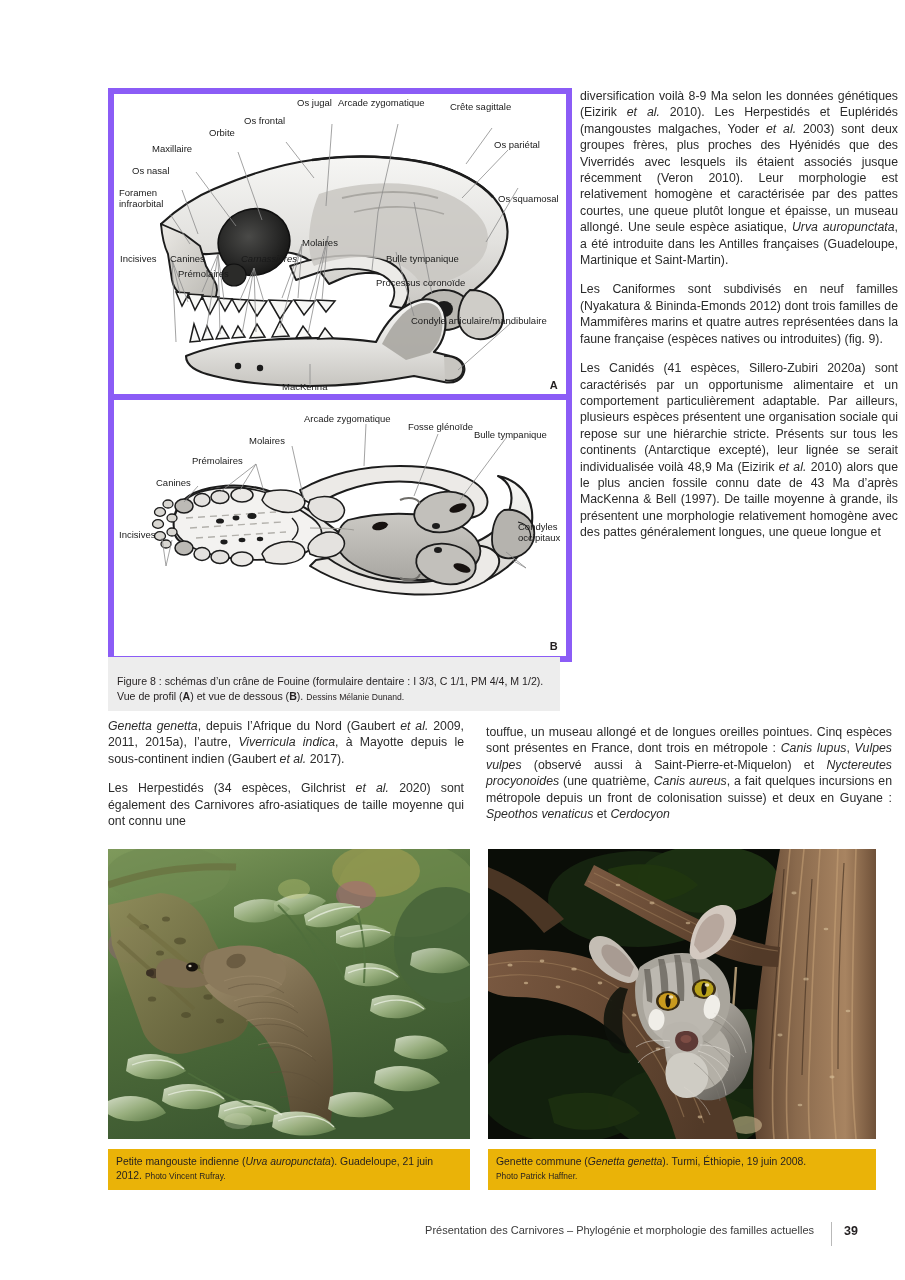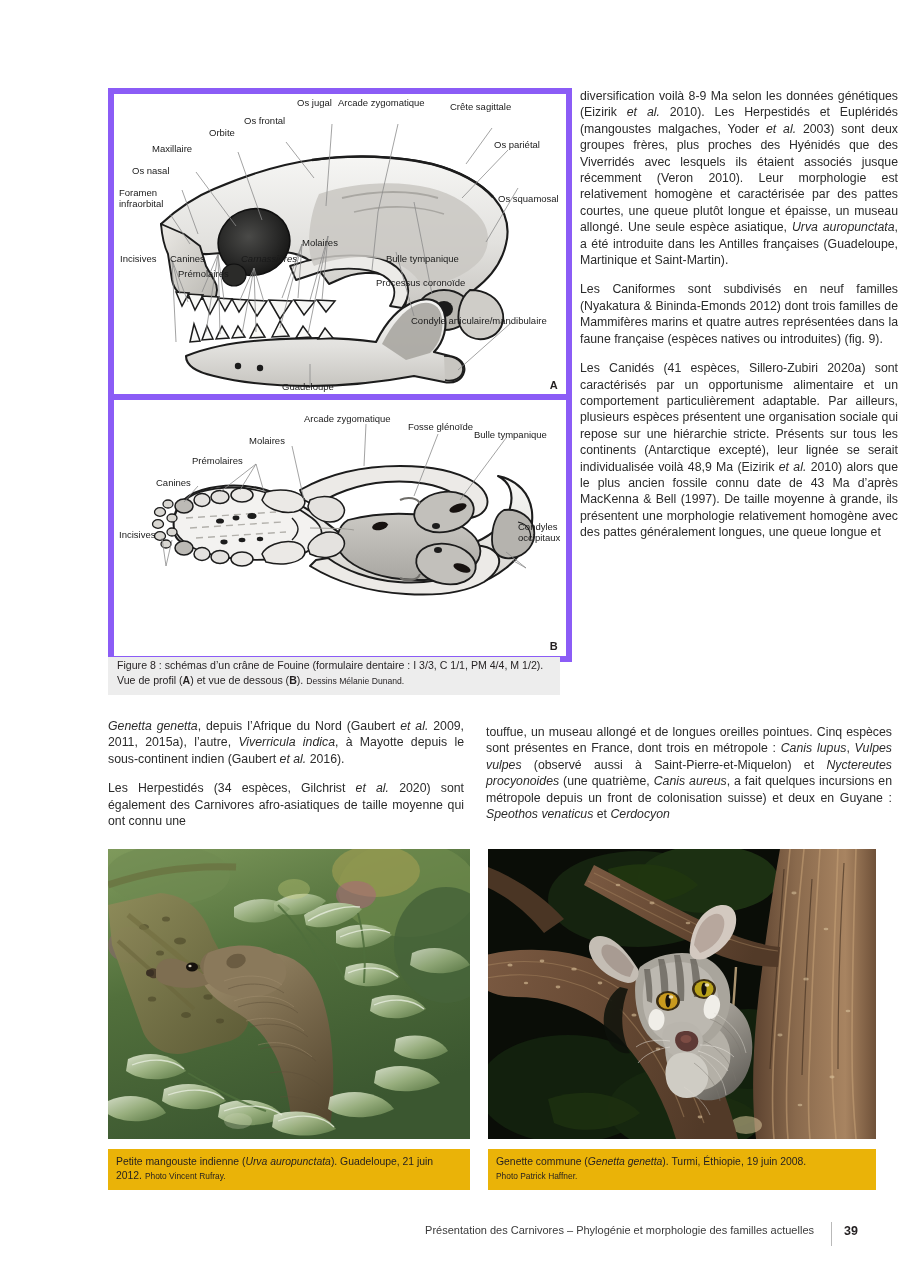--- a/index.html
+++ b/index.html
@@ -57,21 +57,21 @@
   .skull-svg { position: absolute; left: 0; top: 0; }
 
   
   #fig-caption {
     position: absolute;
     left: 108px;
     top: 657px;
     width: 452px;
     box-sizing: border-box;
     background: #ededed;
-    padding: 1px 9px 8px 9px;
+    padding: 17px 9px 8px 9px;
     font-size: 10.6px;
     line-height: 1.38;
     color: #231f20;
   }
   #fig-caption .credit { font-size: 8.6px; }
   #fig-caption b { font-weight: bold; }
 
   
   .col-text {
     position: absolute;
@@ -289,21 +289,21 @@
     <div class="fig-label" style="left:380px; top:46px;">Os pariétal</div>
     <div class="fig-label" style="left:384px; top:100px;">Os squamosal</div>
     <div class="fig-label" style="left:6px;   top:160px;">Incisives</div>
     <div class="fig-label" style="left:56px;  top:160px;">Canines</div>
     <div class="fig-label" style="left:64px;  top:175px;">Prémolaires</div>
     <div class="fig-label ital" style="left:127px; top:160px;">Carnassières</div>
     <div class="fig-label" style="left:188px; top:144px;">Molaires</div>
     <div class="fig-label" style="left:272px; top:160px;">Bulle tympanique</div>
     <div class="fig-label" style="left:262px; top:184px;">Processus coronoïde</div>
     <div class="fig-label" style="left:297px; top:222px;">Condyle articulaire/mandibulaire</div>
-    <div class="fig-label" style="left:168px; top:288px;">Guadeloupe</div>
+    <div class="fig-label" style="left:168px; top:288px;">MacKenna</div>
 
     <div class="fig-letter">A</div>
   </div>
 
   <div class="fig-panel" id="figB">
 
     <svg class="skull-svg" width="452" height="256" viewBox="0 0 452 256">
       <defs>
         <linearGradient id="vA" x1="0" y1="0" x2="0" y2="1">
           <stop offset="0%" stop-color="#f7f7f5"></stop>
@@ -444,21 +444,21 @@
 
   <div class="col-text" id="right-col">
     <p><span>diversification voilà 8-9 Ma selon les données génétiques (Eizirik </span><i>et al.</i><span> 2010). Les Herpestidés et Eupléridés (mangoustes malgaches, Yoder </span><i>et al.</i><span> 2003) sont deux groupes frères, plus proches des Hyénidés que des Viverridés avec lesquels ils étaient associés jusque récemment (Veron 2010). Leur morphologie est relativement homogène et caractérisée par des pattes courtes, une queue plutôt longue et épaisse, un museau allongé. Une seule espèce asiatique, </span><i>Urva auropunctata</i><span>, a été introduite dans les Antilles françaises (Guadeloupe, Martinique et Saint-Martin).</span></p>
 
     <p><span>Les Caniformes sont subdivisés en neuf familles (Nyakatura &amp; Bininda-Emonds 2012) dont trois familles de Mammifères marins et quatre autres représentées dans la faune française (espèces natives ou introduites) (fig. 9).</span></p>
 
     <p><span>Les Canidés (41 espèces, Sillero-Zubiri 2020a) sont caractérisés par un opportunisme alimentaire et un comportement particulièrement adaptable. Par ailleurs, plusieurs espèces présentent une organisation sociale qui repose sur une hiérarchie stricte. Présents sur tous les continents (Antarctique excepté), leur lignée se serait individualisée voilà 48,9 Ma (Eizirik </span><i>et al.</i><span> 2010) alors que le plus ancien fossile connu date de 43 Ma d’après MacKenna &amp; Bell (1997). De taille moyenne à grande, ils présentent une morphologie relativement homogène avec des pattes généralement longues, une queue longue et</span></p>
   </div>
 
   <div class="col-text" id="left-lower">
-    <p><i>Genetta genetta</i><span>, depuis l’Afrique du Nord (Gaubert </span><i>et al.</i><span> 2009, 2011, 2015a), l’autre, </span><i>Viverricula indica</i><span>, à Mayotte depuis le sous-continent indien (Gaubert </span><i>et al.</i><span> 2016).</span></p>
+    <p><i>Genetta genetta</i><span>, depuis l’Afrique du Nord (Gaubert </span><i>et al.</i><span> 2009, 2011, 2015a), l’autre, </span><i>Viverricula indica</i><span>, à Mayotte depuis le sous-continent indien (Gaubert </span><i>et al.</i><span> 2017).</span></p>
 
     <p><span>Les Herpestidés (34 espèces, Gilchrist </span><i>et al.</i><span> 2020) sont également des Carnivores afro-asiatiques de taille moyenne qui ont connu une</span></p>
   </div>
 
   <div class="col-text" id="right-lower">
     <p><span>touffue, un museau allongé et de longues oreilles pointues. Cinq espèces sont présentes en France, dont trois en métropole : </span><i>Canis lupus</i><span>, </span><i>Vulpes vulpes</i><span> (observé aussi à Saint-Pierre-et-Miquelon) et </span><i>Nyctereutes procyonoides</i><span> (une quatrième, </span><i>Canis aureus</i><span>, a fait quelques incursions en métropole depuis un front de colonisation suisse) et deux en Guyane : </span><i>Speothos venaticus</i><span> et </span><i>Cerdocyon</i></p>
   </div>
 
   <div class="photo-frame" id="photo-left">
     <svg width="362" height="290" viewBox="0 0 362 290">

